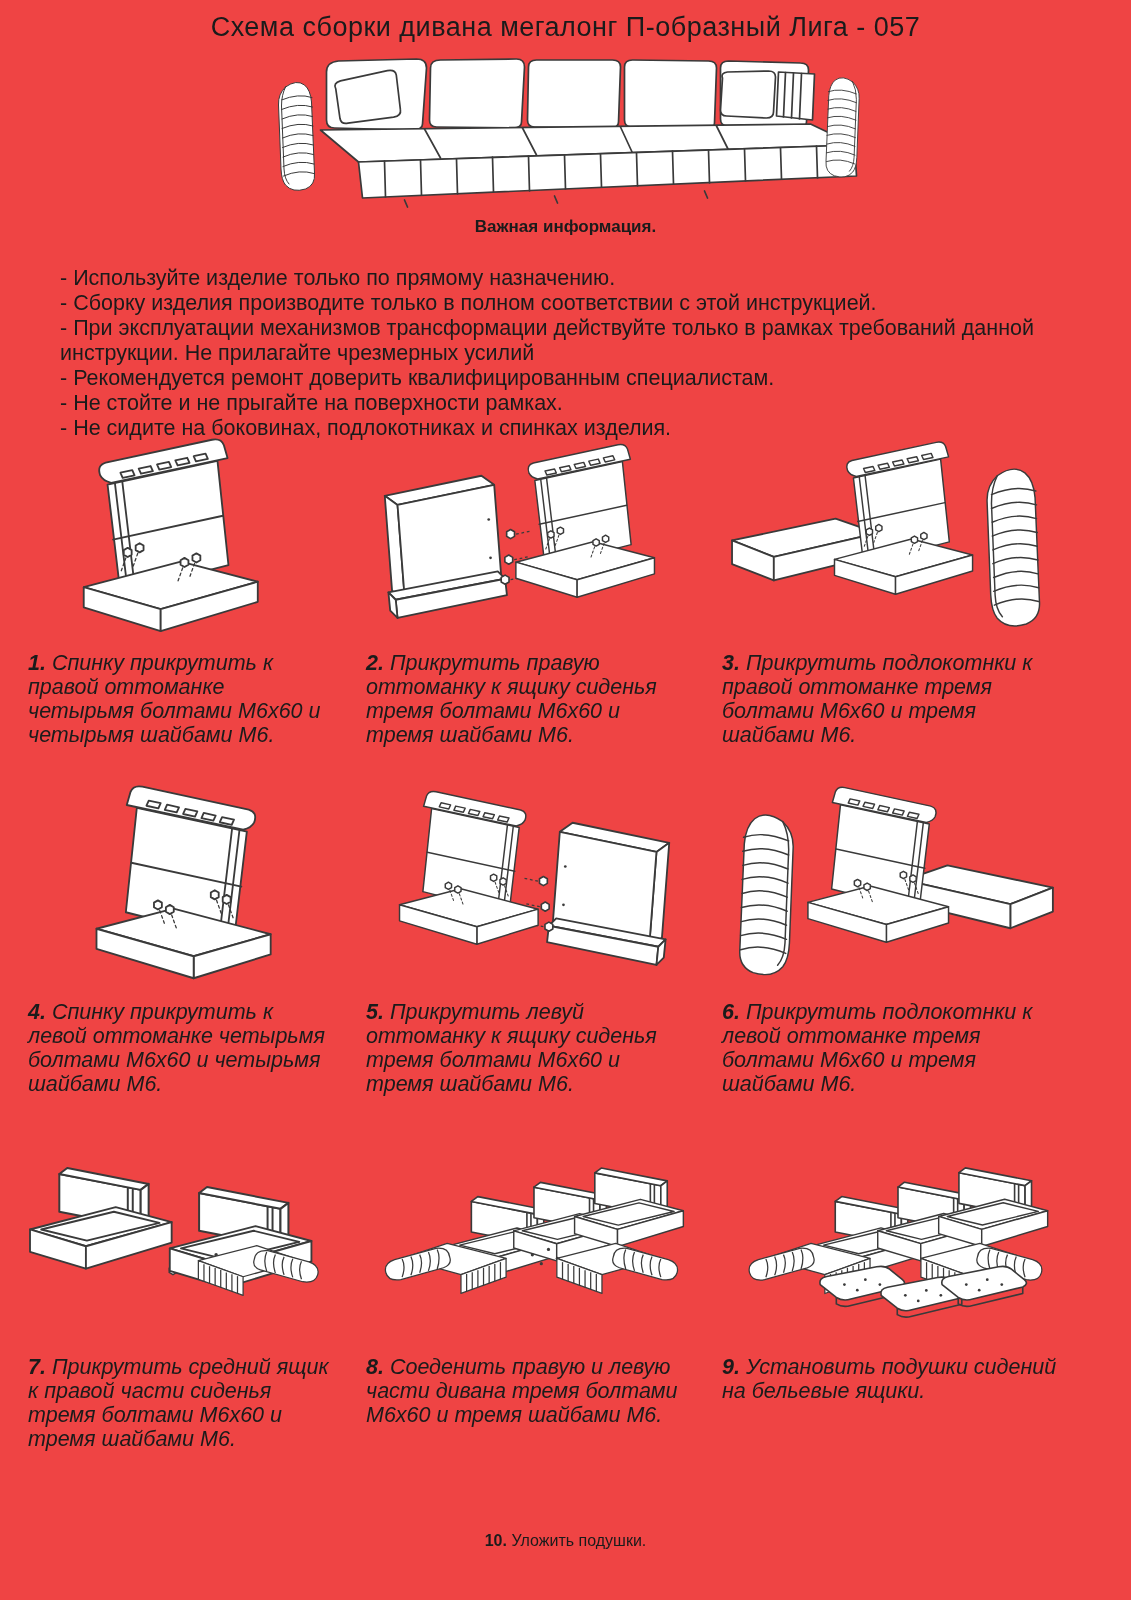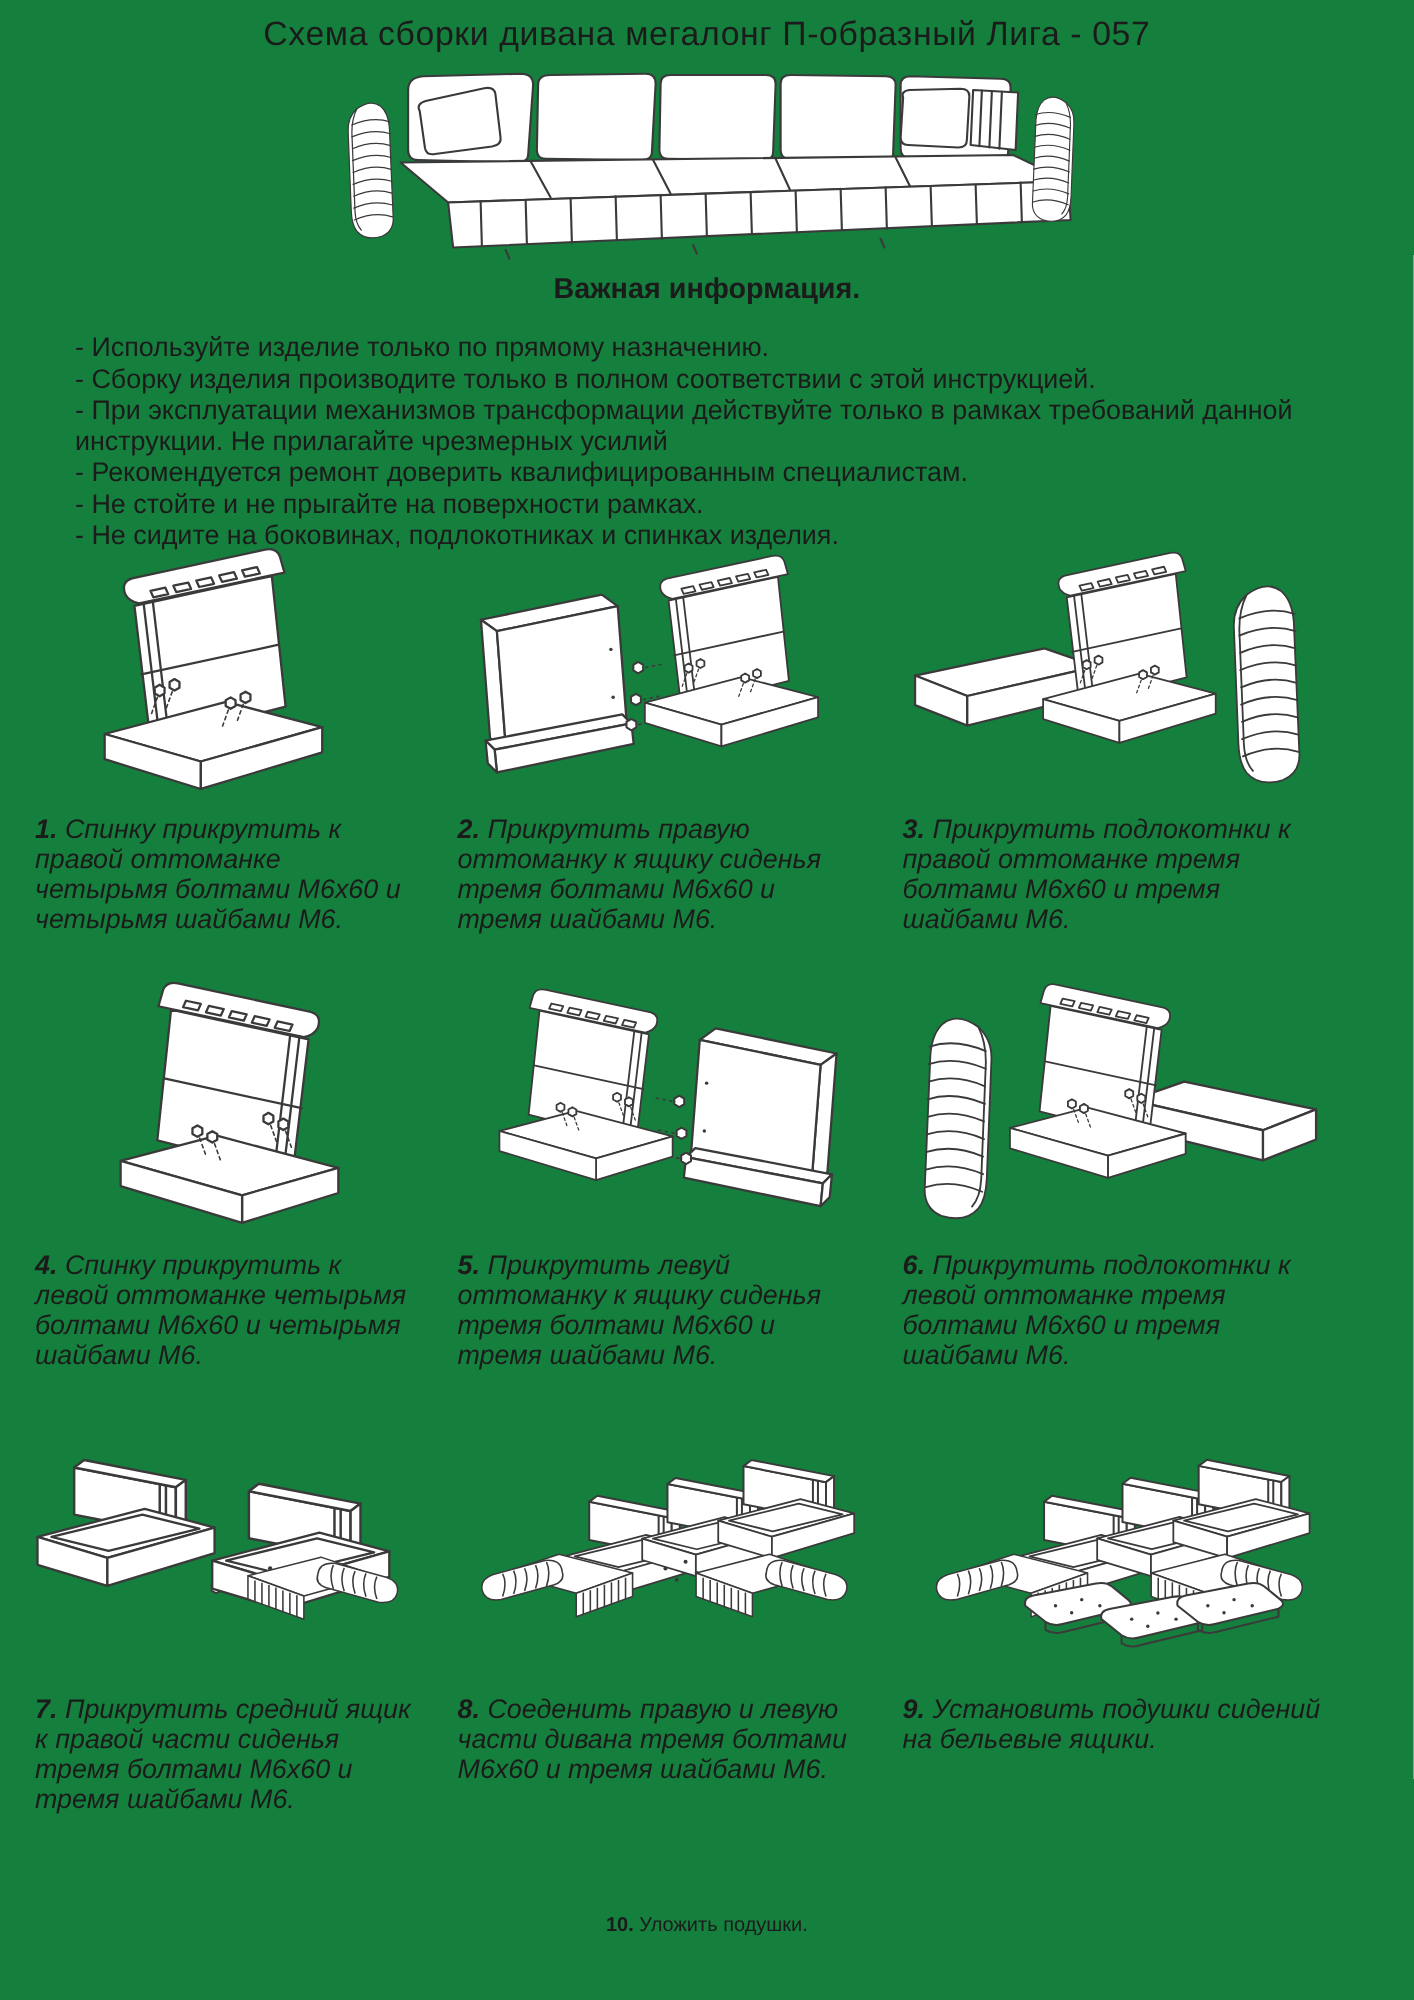--- a/index.html
+++ b/index.html
@@ -1,22 +1,22 @@
 <!DOCTYPE html>
 <html><head>
 <meta charset="utf-8">
 <style>
   html,body{margin:0;padding:0;background:#fff;}
-  .page{position:relative;width:1131px;height:1600px;background:#15803d;overflow:hidden;
+  .page{position:relative;width:1131px;height:1600px;background:#ef4444;overflow:hidden;
         font-family:"Liberation Sans",sans-serif;color:#1b1b1b;}
   .title{position:absolute;top:12px;left:0;width:100%;text-align:center;
          font-size:27px;font-weight:400;letter-spacing:.5px;}
   .hero{position:absolute;left:252px;top:50px;width:625px;height:165px;}
   .info-heading{position:absolute;top:217px;left:0;width:100%;text-align:center;
-                font-size:23px;font-weight:700;}
+                font-size:17px;font-weight:700;}
   .info-intro{position:absolute;top:242px;left:0;width:100%;text-align:center;font-size:21.5px;}
   .info-list{position:absolute;top:266px;left:60px;width:1055px;font-size:21.5px;line-height:25px;}
   .cell{position:absolute;}
   .r1{top:426px;} .r2{top:760px;} .r3{top:1146px;}
   .c1{left:28px;width:302px;} .c2{left:366px;width:322px;} .c3{left:722px;width:338px;}
   .illo{display:flex;align-items:flex-end;justify-content:center;}
   .r1 .illo{height:218px;} .r2 .illo{height:233px;} .r3 .illo{height:202px;}
   .caption{font-size:21.5px;line-height:24px;margin-top:7px;font-style:italic;}
   .step-num{font-weight:700;}
   .final{position:absolute;top:1532px;left:0;width:100%;text-align:center;font-size:16px;}

